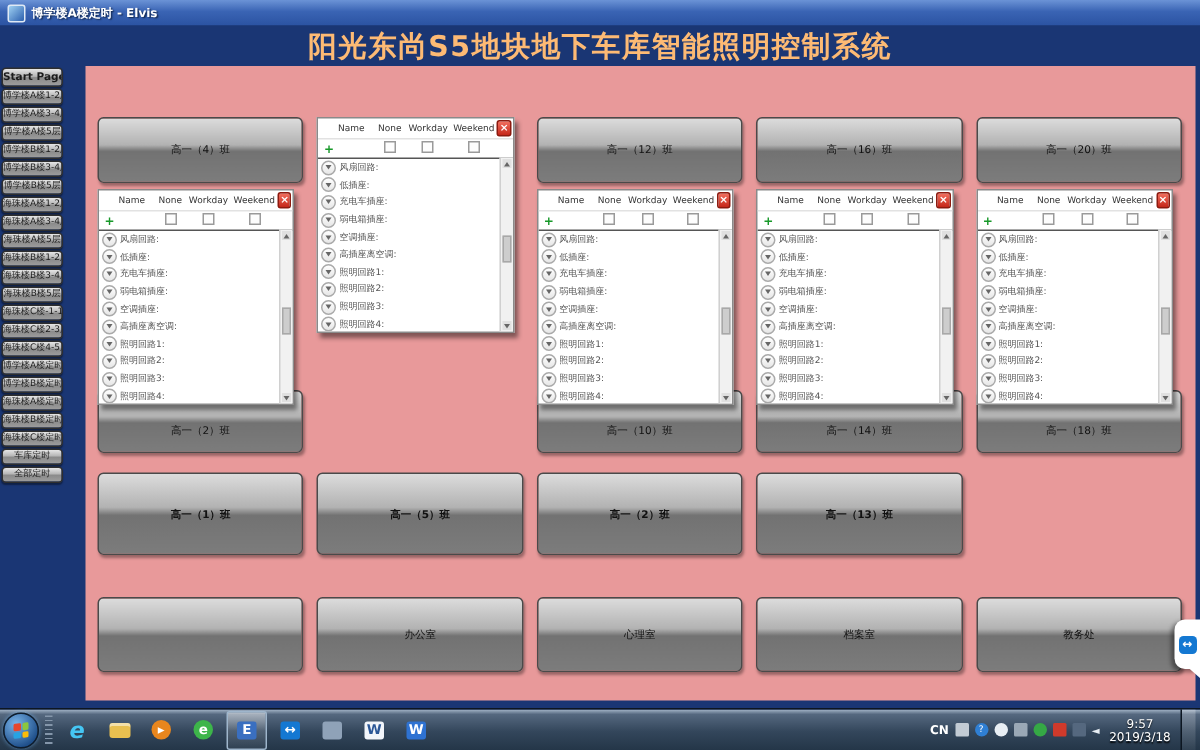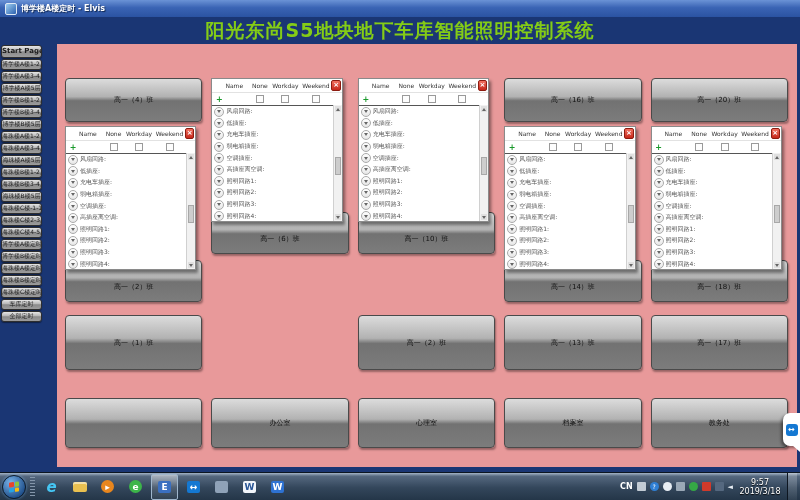--- a/index.html
+++ b/index.html
@@ -10,21 +10,21 @@
   .titlebar{position:absolute;top:0;left:0;right:0;height:17px;
     background:linear-gradient(180deg,#6b93d6 0%,#3a64b4 45%,#2b53a2 100%);
     display:flex;align-items:center;gap:4px;padding:0 5px;box-sizing:border-box;}
   .app-icon{width:10px;height:10px;border:1px solid #dfe9f5;border-radius:2px;
     background:linear-gradient(135deg,#9fd0f2,#2b5fae);}
   .win-title{color:#fff;font-size:8px;font-weight:bold;text-shadow:1px 1px 1px #12284f;white-space:nowrap;}
 
   
   .header-band{position:absolute;top:17px;left:0;right:0;height:28px;background:#1a3674;
     display:flex;align-items:center;justify-content:center;}
-  .main-title{color:#84cc16;font-size:19px;font-weight:bold;letter-spacing:1px;white-space:nowrap;}
+  .main-title{color:#fdba74;font-size:19px;font-weight:bold;letter-spacing:1px;white-space:nowrap;}
 
   
   .sidebar{position:absolute;top:44px;left:0;width:57px;bottom:28px;background:#1a3674;
     padding:1px 15px 0 1px;box-sizing:border-box;display:flex;flex-direction:column;gap:1px;}
   .side-btn{height:9px;min-height:9px;border:1px solid #2e2e2e;border-radius:3px;
     background:linear-gradient(180deg,#e6e6e6 0%,#b5b5b5 45%,#8a8a8a 52%,#9d9d9d 100%);
     font-size:6px;line-height:8px;color:#1c1c1c;text-align:center;
     overflow:hidden;white-space:nowrap;box-shadow:0 1px 1px rgba(0,0,0,.4);}
   .side-btn.start{height:11px;min-height:11px;font-size:7px;line-height:10px;font-weight:bold;}
 
@@ -34,21 +34,21 @@
     column-gap:9px;padding:34px 9px 0 8px;}
 
   .big-btn{border:1px solid #4a4a4a;border-radius:4px;color:#111;font-size:7px;
     background:linear-gradient(180deg,#dcdcdc 0%,#b2b2b2 42%,#727272 52%,#7c7c7c 100%);
     display:flex;align-items:center;justify-content:center;
     box-shadow:1px 2px 2px rgba(0,0,0,.35);white-space:nowrap;overflow:hidden;}
   .col-stack{display:flex;flex-direction:column;grid-row:1;}
   .top-btn{height:42px;min-height:42px;margin-bottom:4px;}
   .behind-btn{height:42px;min-height:42px;margin-top:-10px;z-index:1;position:relative;
     align-items:flex-end;padding-bottom:9px;box-sizing:border-box;}
-  .mid-btn{grid-row:2;height:53px;align-self:start;}
+  .mid-btn{grid-row:2;height:53px;align-self:start;font-weight:bold;}
   .bottom-btn{grid-row:3;height:48px;align-self:start;}
 
   
   .panel{position:relative;z-index:2;width:calc(100% - 6px);height:144px;box-sizing:border-box;
     background:#fff;border:1px solid #8a8a8a;box-shadow:2px 3px 3px rgba(0,0,0,.45);
     font-size:6px;color:#444;display:flex;flex-direction:column;overflow:hidden;}
   .p-head{display:flex;align-items:center;height:13px;min-height:13px;padding:0 1px;border-bottom:1px solid #e2e2e2;}
   .c-icon{width:12px;min-width:12px;text-align:center;}
   .c-name{width:24px;min-width:24px;}
   .c-none{width:21px;min-width:21px;text-align:center;}
@@ -292,24 +292,25 @@
               </span>
               <span class="row-label">照明回路4:</span>
             </div>
           </div>
           <div class="scroll">
             <div class="s-up"></div>
             <div class="s-thumb"></div>
             <div class="s-down"></div>
           </div>
         </div>
-        <div class="big-btn behind-btn">高一（6）班</div>
       </div>
+      <div class="big-btn mid-btn" style="grid-column: 2;">高一（5）班</div>
       <div class="big-btn bottom-btn" style="grid-column: 2;">办公室</div>
       <div class="col-stack" style="grid-column: 3;">
+        <div class="big-btn top-btn">高一（12）班</div>
         <div class="panel">
           <div class="p-head">
             <span class="c-icon"></span>
             <span class="c-name">Name</span>
             <span class="c-none">None</span>
             <span class="c-work">Workday</span>
             <span class="c-week">Weekend</span>
             <div class="close-btn">×</div>
           </div>
           <div class="add-row">
@@ -562,21 +563,20 @@
             </div>
           </div>
           <div class="scroll">
             <div class="s-up"></div>
             <div class="s-thumb"></div>
             <div class="s-down"></div>
           </div>
         </div>
         <div class="big-btn behind-btn">高一（18）班</div>
       </div>
-      <div class="big-btn mid-btn" style="grid-column: 5;">高一（17）班</div>
       <div class="big-btn bottom-btn" style="grid-column: 5;">教务处</div>
     </div>
 </div>
 
 <div class="tv-badge">
   <div class="tv-dot">↔</div>
 </div>
 
 <div class="taskbar">
   <div class="start-orb">

